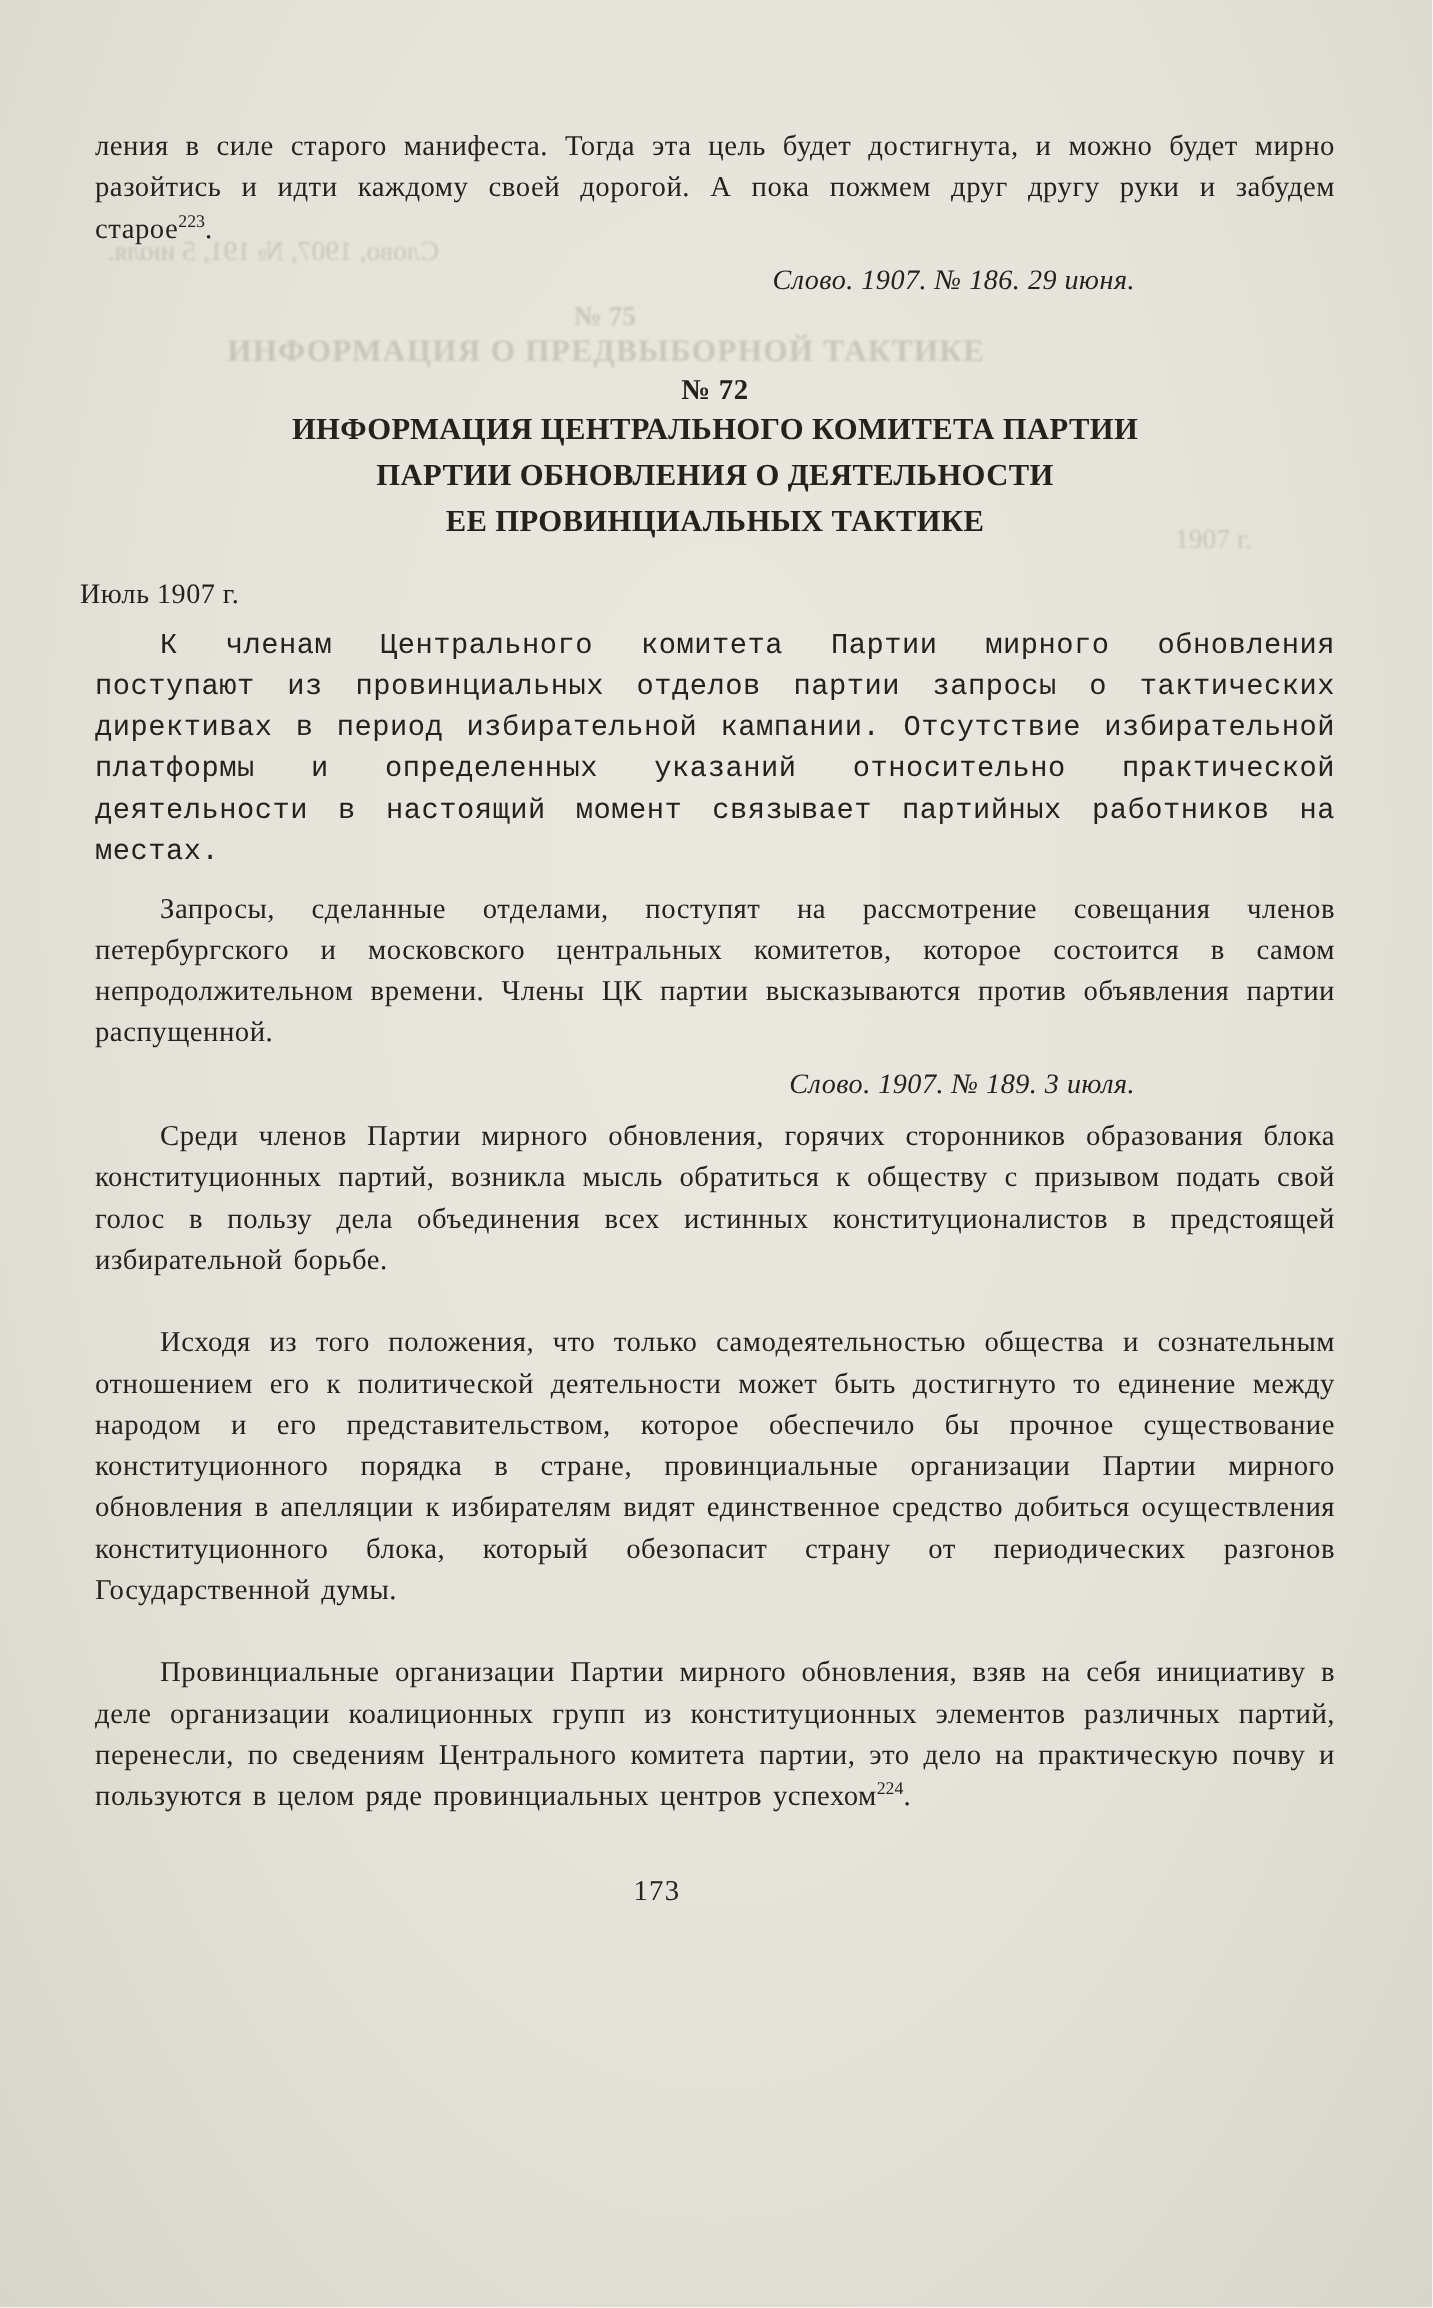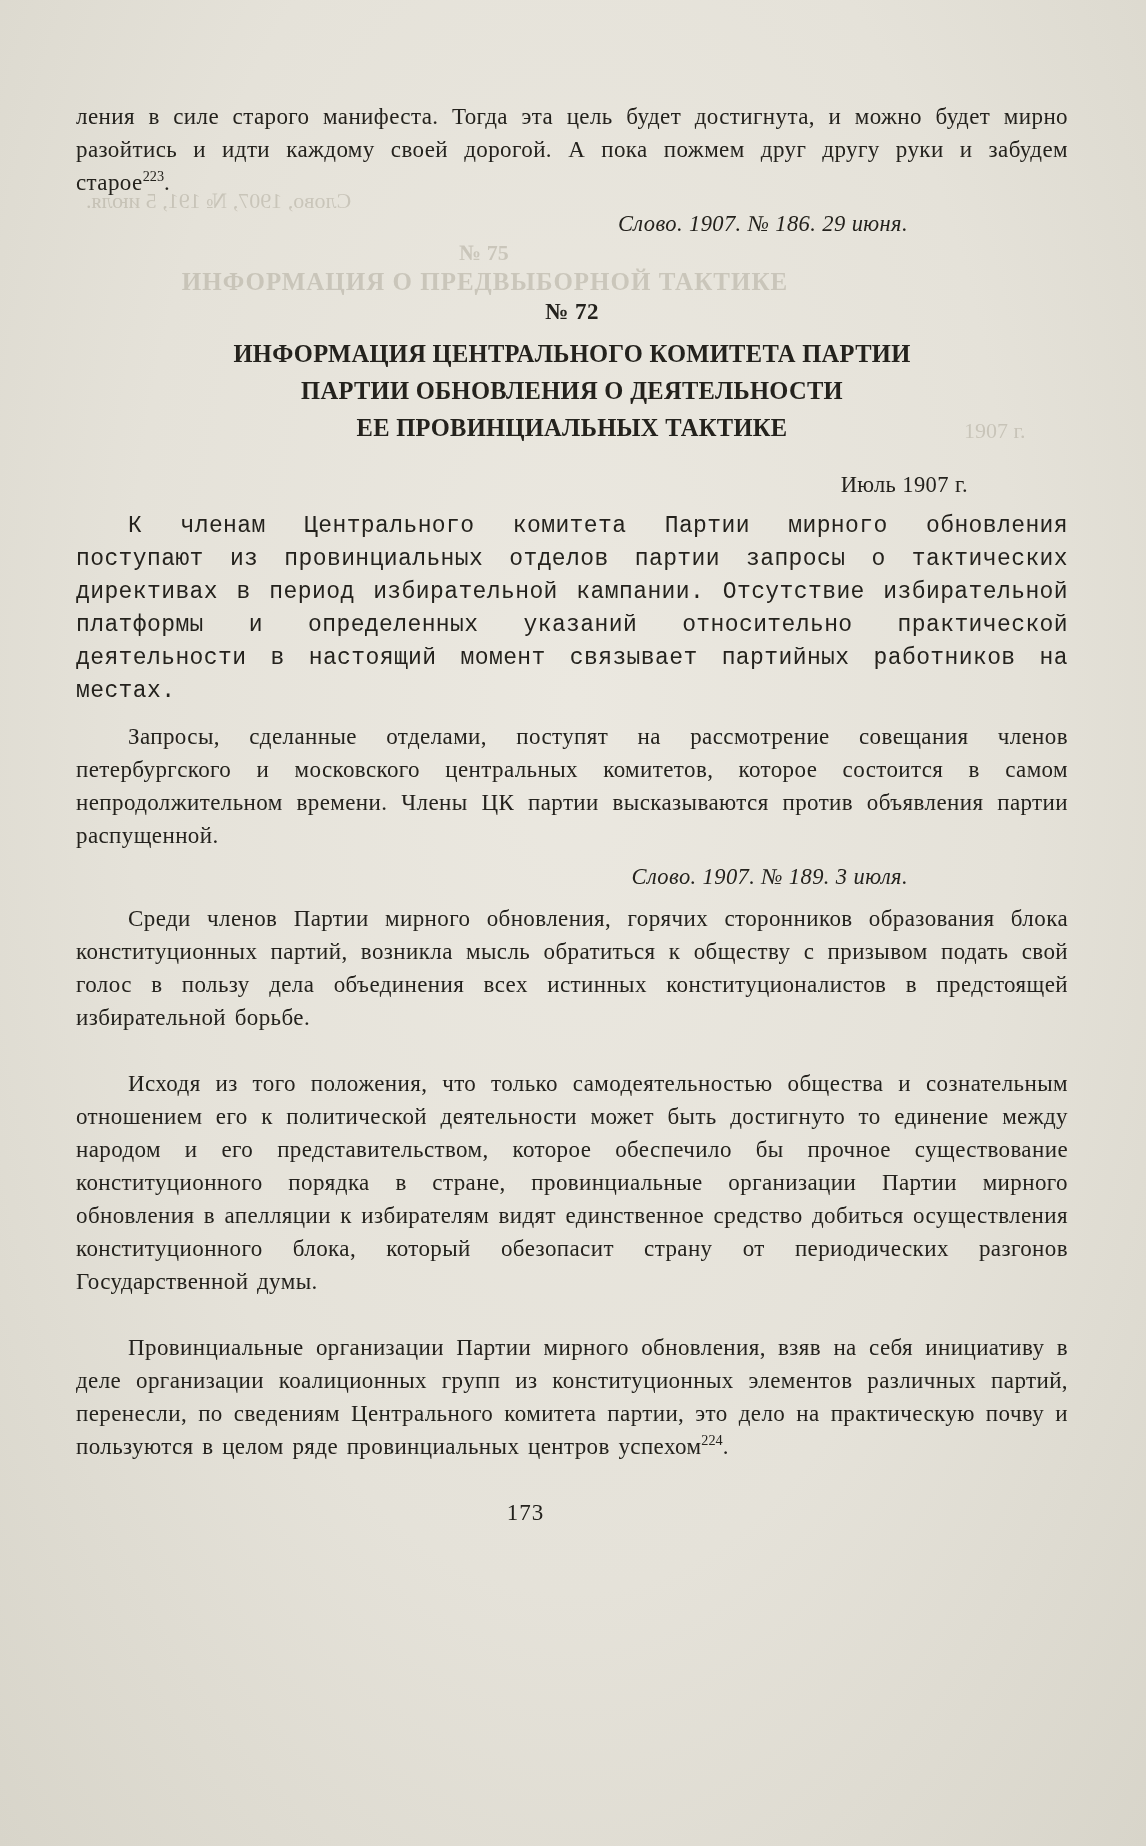--- a/index.html
+++ b/index.html
@@ -40,30 +40,28 @@
     letter-spacing: 0.4px;
   }
   .doc-number {
     margin-top: 62px;
     text-align: center;
     font-weight: bold;
     font-size: 23px;
     letter-spacing: 0.5px;
   }
   .doc-title {
-    margin-top: 10px;
     text-align: center;
     font-weight: bold;
     font-size: 24.5px;
     line-height: 37px;
     letter-spacing: 0.3px;
   }
   .doc-date {
     margin-top: 26px;
-    text-align: right;
     padding-right: 112px;
     font-size: 22.5px;
     letter-spacing: 0.4px;
   }
   .first-after-head { margin-top: 32px; font-family: Liberation Mono, monospace; }
   .after-citation { margin-top: 38px; }
   sup.fn {
     font-size: 0.62em;
     line-height: 0;
     vertical-align: super;
@@ -91,21 +89,21 @@
   .bleed.bold { font-weight: bold; }
 </style>
 </head>
 <body>
 
 <div class="page">
 
   <div class="bleed mirrored" style="left:86px; top:188px; font-size:22px;">Слово, 1907, № 191, 5 июля.</div>
   <div class="bleed bold" style="left:0; top:240px; width:968px; text-align:center; font-size:22px;">№ 75</div>
   <div class="bleed bold" style="left:0; top:268px; width:970px; text-align:center; font-size:25px; letter-spacing:1px;">ИНФОРМАЦИЯ О ПРЕДВЫБОРНОЙ ТАКТИКЕ</div>
-  <div class="bleed" style="left:940px; top:418px; font-size:22px;margin-left:24px;">1907 г.</div>
+  <div class="bleed" style="left:940px; top:418px; font-size:22px;">1907 г.</div>
 
   <div class="content">
 
     <p class="body"><span>ления в силе старого манифеста. Тогда эта цель будет достигнута, и можно будет мирно разойтись и идти каждому своей дорогой. А пока пожмем друг другу руки и забудем старое</span><sup class="fn">223</sup><span>.</span></p>
 
     <p class="citation">Слово. 1907. № 186. 29 июня.</p>
 
     <div class="doc-number">№ 72</div>
 
     <div class="doc-title">

